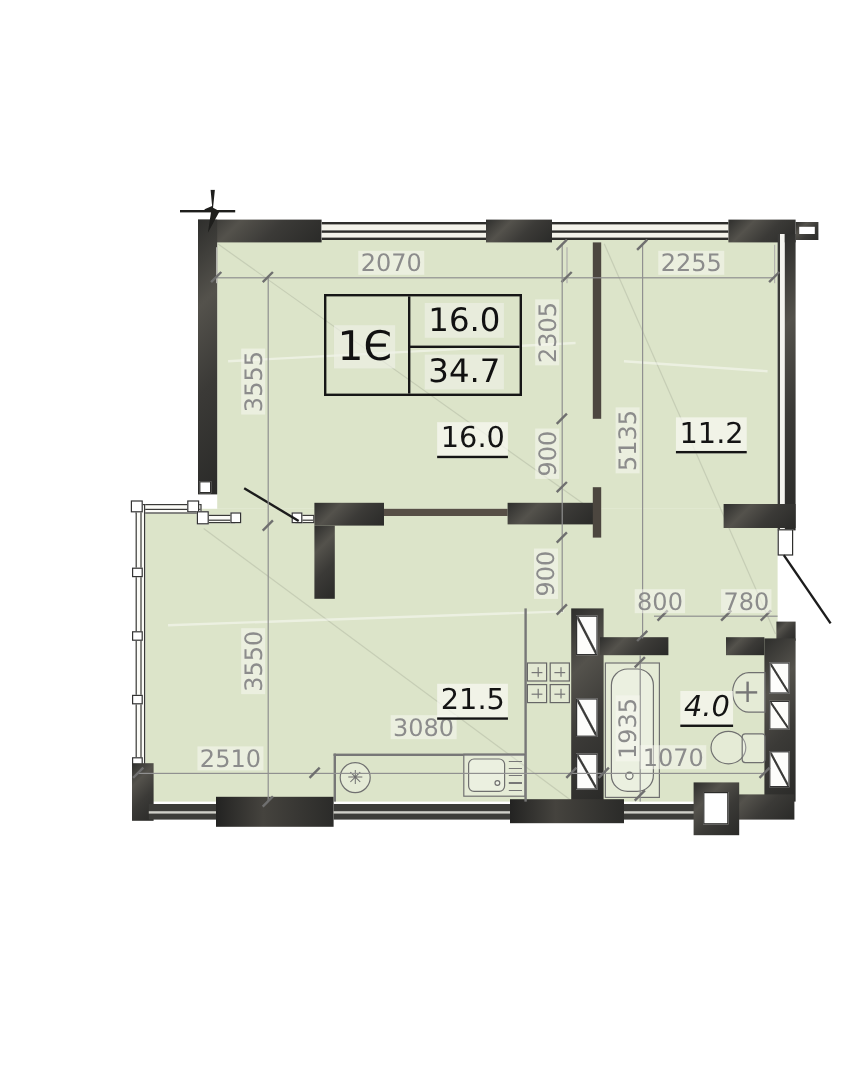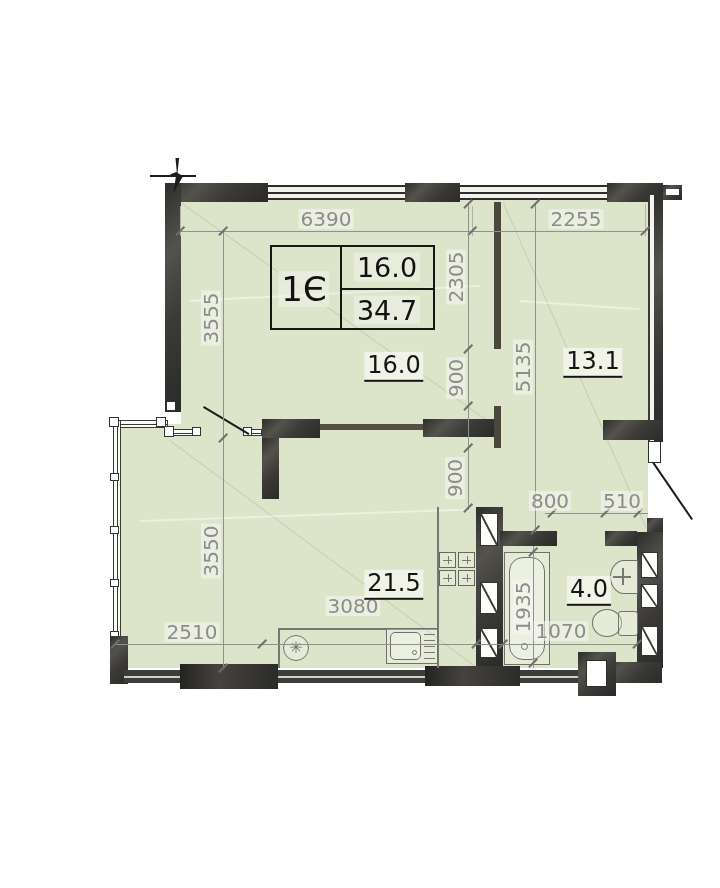--- a/index.html
+++ b/index.html
@@ -177,39 +177,39 @@
   <div class="tick" style="left:109px;top:643px;"></div>
   <div class="tick" style="left:256px;top:643px;"></div>
   <div class="tick" style="left:470px;top:643px;"></div>
   <div class="tick" style="left:497px;top:643px;"></div>
   <div class="tick" style="left:631px;top:643px;"></div>
 
   <div class="line" style="left:533px;top:546px;width:1px;height:122px;"></div>
   <div class="tick" style="left:527px;top:551px;"></div>
   <div class="tick" style="left:527px;top:662px;"></div>
 
-  <div class="dimt" style="left:326px;top:219px;">6390</div>
+  <div class="dimt" style="left:326px;top:219px;">2070</div>
   <div class="dimt" style="left:576px;top:219px;text-align:center;">2255</div>
   <div class="dimtv" style="left:211px;top:318px;">3555</div>
   <div class="dimtv" style="left:211px;top:551px;">3550</div>
   <div class="dimtv" style="left:456px;top:277px;">2305</div>
   <div class="dimtv" style="left:456px;top:378px;">900</div>
   <div class="dimtv" style="left:455px;top:478px;">900</div>
   <div class="dimtv" style="left:523px;top:367px;">5135</div>
   <div class="dimt" style="left:550px;top:501px;">800</div>
-  <div class="dimt" style="left:622px;top:501px;">510</div>
+  <div class="dimt" style="left:622px;top:501px;">780</div>
   <div class="dimt" style="left:192px;top:632px;">2510</div>
   <div class="dimt" style="left:353px;top:606px;">3080</div>
   <div class="dimtv" style="left:523px;top:607px;">1935</div>
   <div class="dimt" style="left:561px;top:631px;">1070</div>
 
   <div class="rlabel" style="left:394px;top:367px;">16.0</div>
-  <div class="rlabel" style="left:593px;top:363px;">13.1</div>
+  <div class="rlabel" style="left:593px;top:363px;">11.2</div>
   <div class="rlabel" style="left:394px;top:585px;">21.5</div>
-  <div class="rlabel" style="left:589px;top:591px;">4.0</div>
+  <div class="rlabel" style="left:589px;top:591px;font-style:italic;">4.0</div>
 
   <div class="tb" style="left:270px;top:245px;width:165px;height:85px;">
     <div class="abs" style="left:68px;top:0;width:2px;height:81px;background:#161616;"></div>
     <div class="abs" style="left:68px;top:41px;width:93px;height:2px;background:#161616;"></div>
   </div>
   <div class="tbl" style="left:304px;top:289px;font-size:34px;">1Є</div>
   <div class="tbl" style="left:387px;top:267px;font-size:27px;">16.0</div>
   <div class="tbl" style="left:387px;top:310px;font-size:27px;">34.7</div>
 
   <div class="flag" style="left:150px;top:175px;width:46px;height:2px;"></div>

